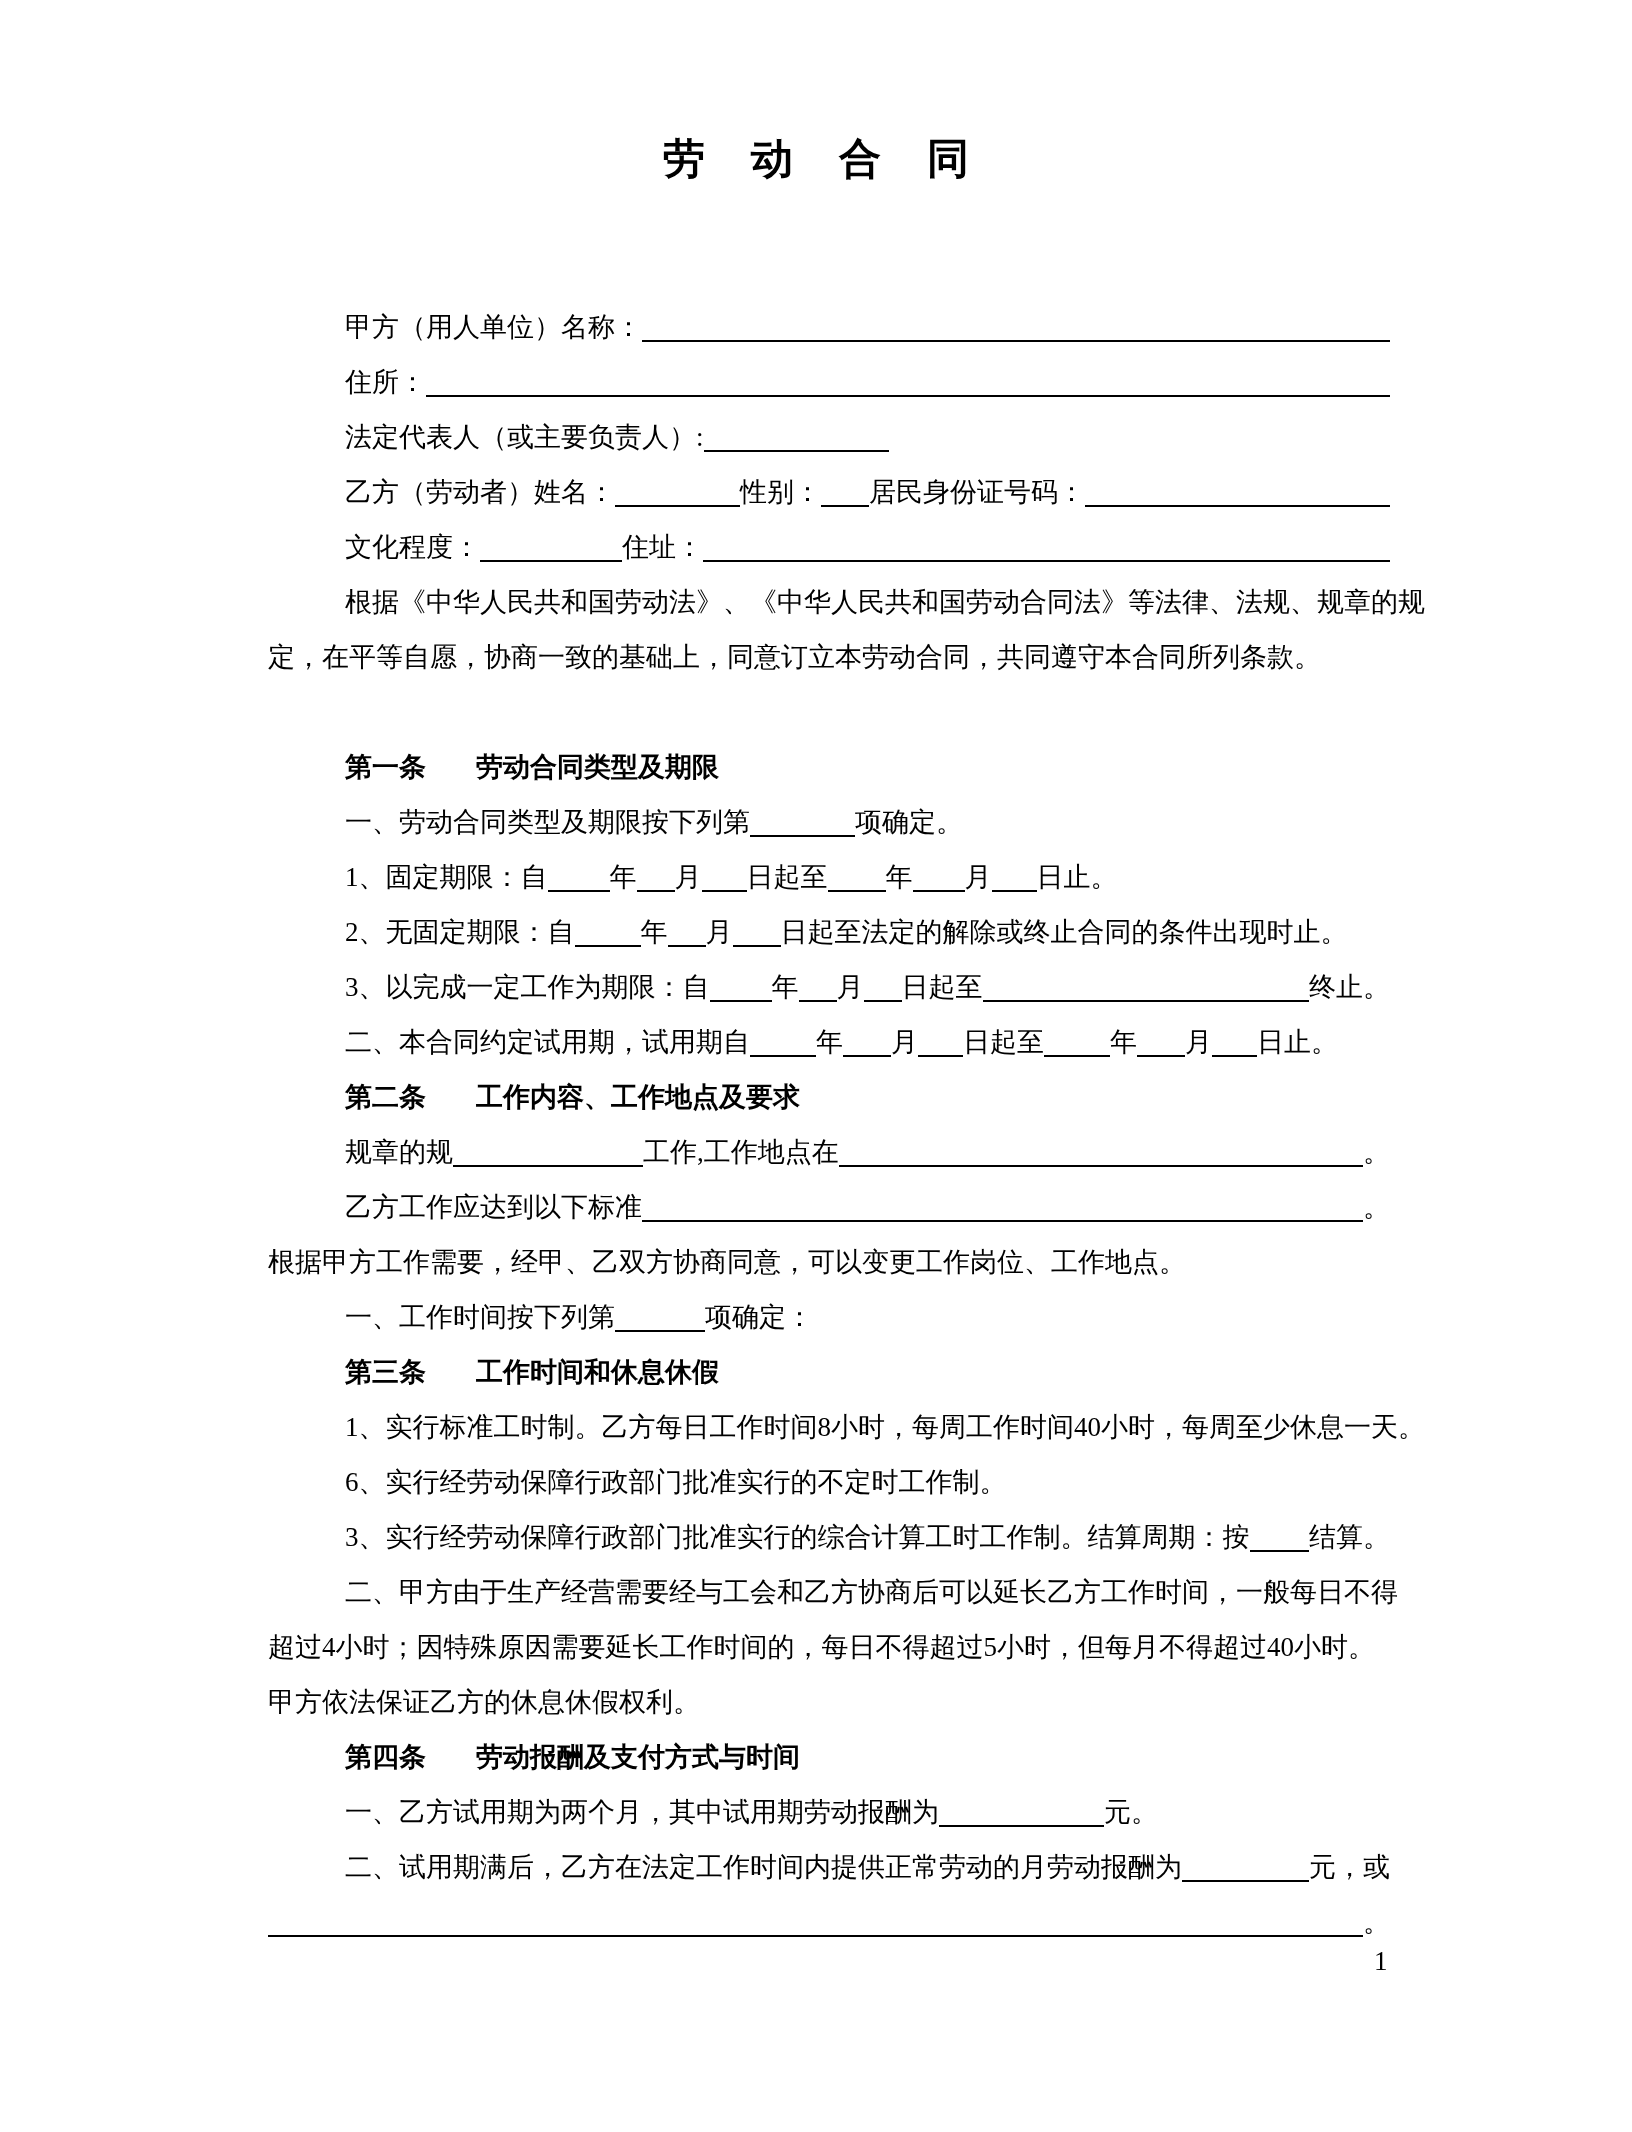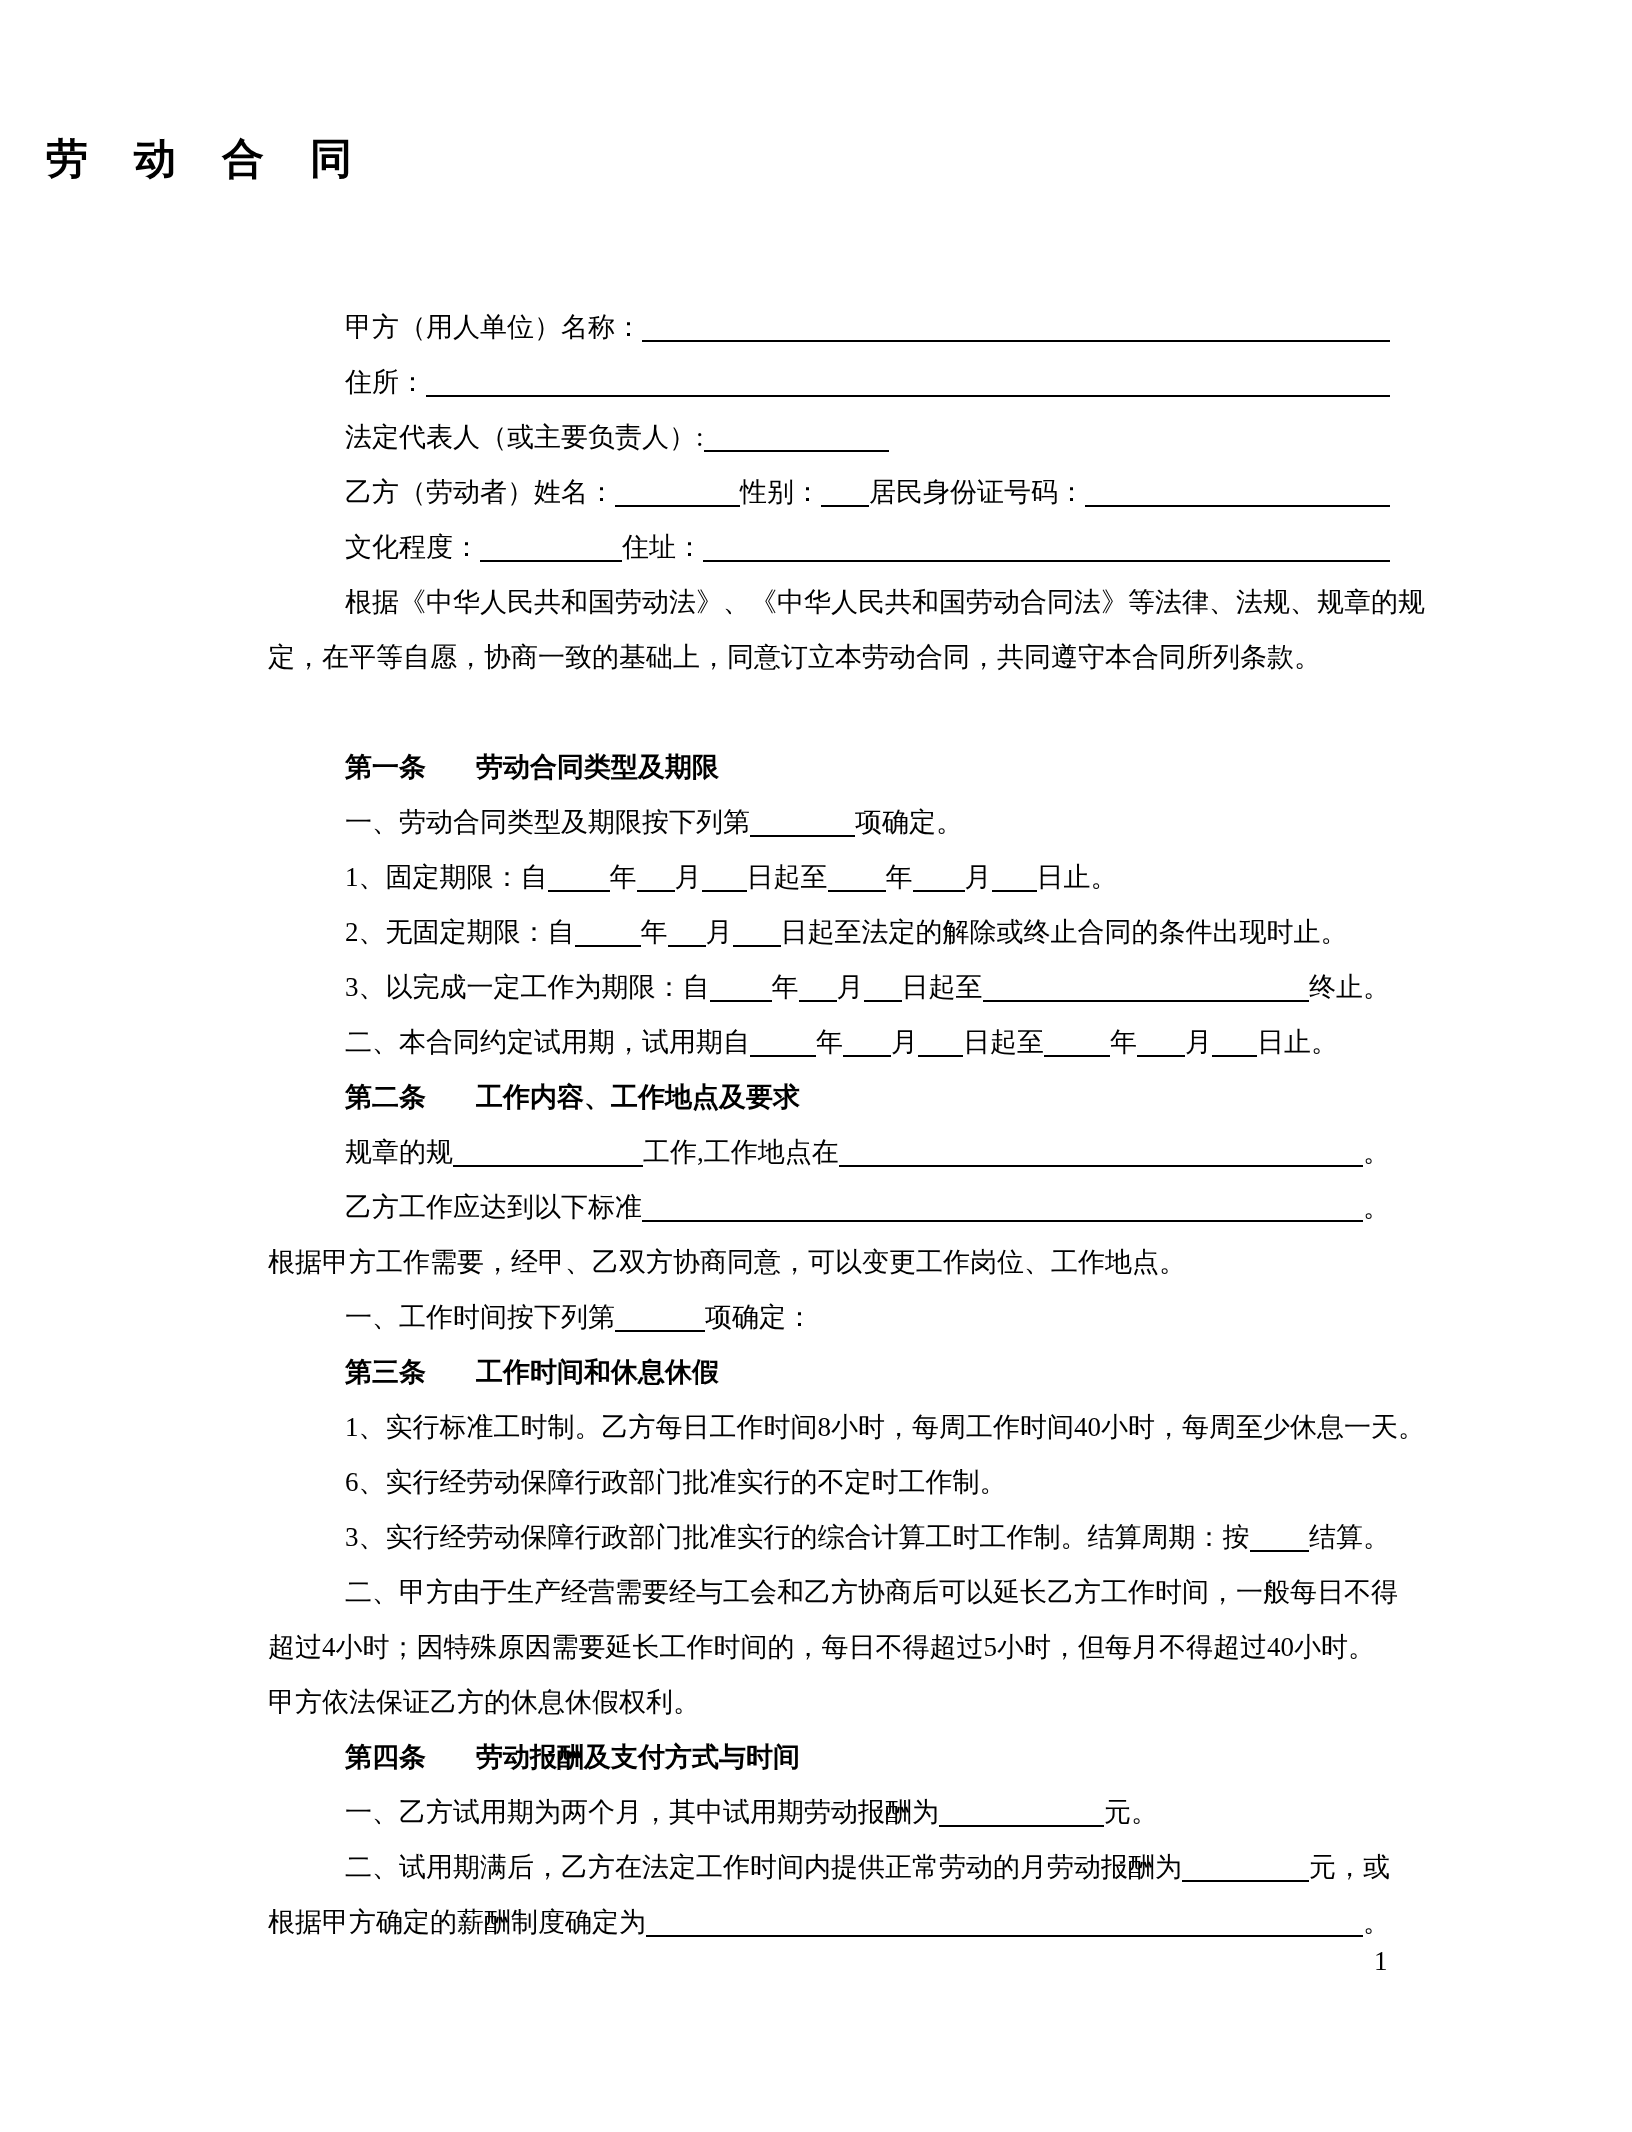--- a/index.html
+++ b/index.html
@@ -12,21 +12,21 @@
     font-family:"Liberation Serif","DejaVu Serif",serif;
     overflow:hidden;
   }
   .title{
     position:absolute;
     top:128px;
     left:0;
     width:1632px;
     height:62px;
     line-height:62px;
-    text-align:left;
+    text-align:center;
     font-size:42px;
     font-weight:700;
     letter-spacing:46px;
     text-indent:46px;
     white-space:nowrap;
   }
   .content{
     position:absolute;
     left:228px;
     top:300px;
@@ -89,17 +89,17 @@
       <div class="line indent bold"><span class="t">第三条</span><span class="spacer" style="width: 50px;"></span><span class="t">工作时间和休息休假</span></div>
       <div class="line indent"><span class="t">1、实行标准工时制。乙方每日工作时间8小时，每周工作时间40小时，每周至少休息一天。</span></div>
       <div class="line indent"><span class="t">6、实行经劳动保障行政部门批准实行的不定时工作制。</span></div>
       <div class="line indent"><span class="t">3、实行经劳动保障行政部门批准实行的综合计算工时工作制。结算周期：按</span><span class="blank" style="width: 72px;"></span><span class="t">结算。</span></div>
       <div class="line indent"><span class="t">二、甲方由于生产经营需要经与工会和乙方协商后可以延长乙方工作时间，一般每日不得</span></div>
       <div class="line"><span class="t">超过4小时；因特殊原因需要延长工作时间的，每日不得超过5小时，但每月不得超过40小时。</span></div>
       <div class="line"><span class="t">甲方依法保证乙方的休息休假权利。</span></div>
       <div class="line indent bold"><span class="t">第四条</span><span class="spacer" style="width: 50px;"></span><span class="t">劳动报酬及支付方式与时间</span></div>
       <div class="line indent"><span class="t">一、乙方试用期为两个月，其中试用期劳动报酬为</span><span class="blank" style="width: 165px;"></span><span class="t">元。</span></div>
       <div class="line indent"><span class="t">二、试用期满后，乙方在法定工作时间内提供正常劳动的月劳动报酬为</span><span class="blank" style="width: 150px;"></span><span class="t">元，或</span></div>
-      <div class="line"><span class="t">根据甲方确定的薪酬制度确定为</span><span class="blank fill"></span><span class="t">。</span></div>
+      <div class="line"><span class="blank fill"></span><span class="t">。</span></div>
     </div>
 
   <div class="pagenum">1</div>
 </div>
 
 </body></html>

